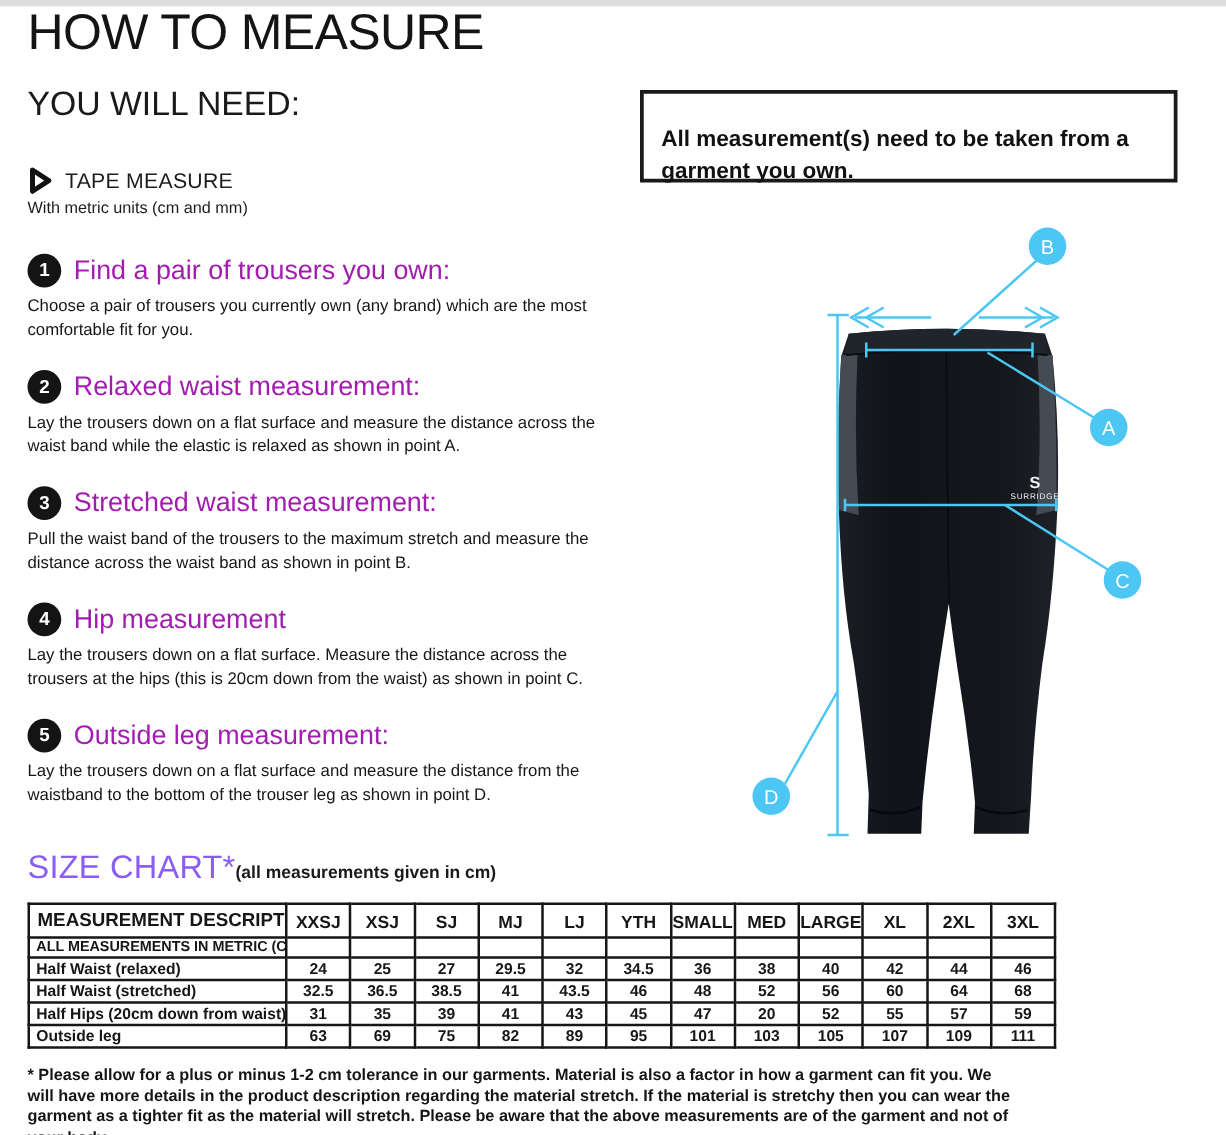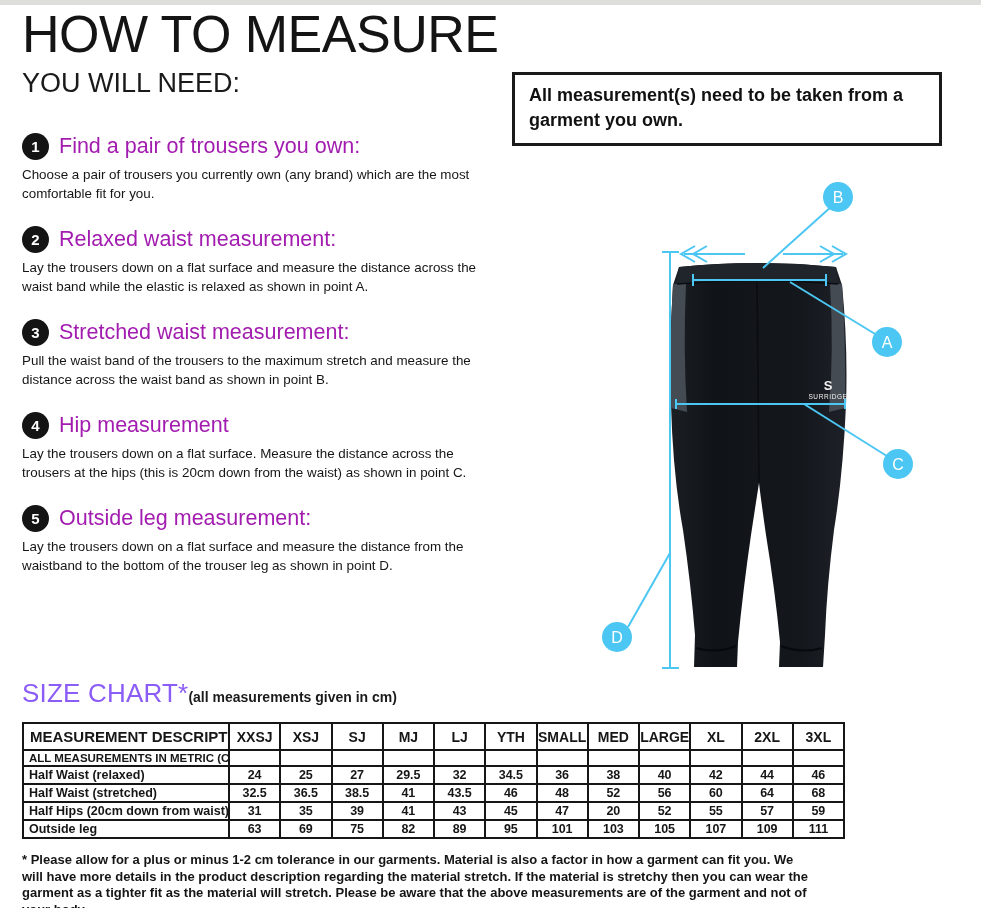--- a/index.html
+++ b/index.html
@@ -1,21 +1,21 @@
 <!DOCTYPE html>
 <html><head>
 <meta charset="utf-8">
 <style>
   * { margin:0; padding:0; box-sizing:border-box; }
   html,body { background:#ffffff; }
   body { font-family:"Liberation Sans","DejaVu Sans",sans-serif; color:#161616; }
   .page { position:relative; width:981px; height:908px; background:#ffffff; overflow:hidden; }
   .top-strip { position:absolute; left:0; top:0; width:981px; height:5px; background:#dededd; }
 
-  .page-title { position:absolute; left:22px; top:4px; font-size:52px; font-weight:500;
+  .page-title { position:absolute; left:22px; top:4px; font-size:40px; font-weight:500;
                 letter-spacing:-0.5px; color:#141414; }
 
   
   .left-col { position:absolute; left:22px; top:68px; width:478px; }
   .ywn-heading { font-size:27px; font-weight:500; color:#1a1a1a; margin-bottom:34px; }
   .need-item { margin-bottom:22px; }
   .need-row { display:flex; align-items:center; gap:9px; }
   .tri-icon { width:21px; height:23px; flex:0 0 auto; display:inline-flex; }
   .ni-label { font-size:17px; color:#1c1c1c; letter-spacing:0.2px; }
   .ni-desc { font-size:13px; color:#1c1c1c; margin-top:2px; }
@@ -23,21 +23,21 @@
   .steps { margin-top:30px; }
   .step { margin-bottom:23px; }
   .step-head { display:flex; align-items:center; gap:10px; }
   .step-num { width:27px; height:27px; border-radius:50%; background:#141414; color:#fff;
               font-size:15px; font-weight:bold; display:flex; align-items:center; justify-content:center; flex:0 0 auto; }
   .step-title { font-size:21.5px; color:#a21caf; }
   .step-desc { font-size:13.4px; line-height:1.38; margin-top:6px; width:462px; color:#161616; }
 
   
   .callout { position:absolute; left:512px; top:72px; width:430px; height:74px;
-             border:3px solid #1a1a1a; padding:8px 14px; font-size:18px; font-weight:bold;
+             border:3px solid #1a1a1a; padding:24px 14px; font-size:18px; font-weight:bold;
              line-height:1.38; color:#111; background:#fff; }
 
   
   .figure { position:absolute; left:600px; top:180px; width:381px; height:500px; }
   .figure text.pt { font-family:"Liberation Sans","DejaVu Sans",sans-serif; font-size:16px;
                     fill:#ffffff; text-anchor:middle; }
   .figure text.brand { font-family:"Liberation Sans","DejaVu Sans",sans-serif; fill:#f2f2f2;
                        text-anchor:middle; }
 
   
@@ -61,20 +61,31 @@
 <body>
 
 <div class="page">
   <div class="top-strip"></div>
 
   <h1 class="page-title">HOW TO MEASURE</h1>
 
   <div class="left-col">
     <h2 class="ywn-heading">YOU WILL NEED:</h2>
     <div id="need-items">
+  <div class="need-item">
+    <div class="need-row">
+      <span class="tri-icon">
+        <svg width="21" height="23" viewBox="0 0 21 23">
+                <path d="M4 3 L17 11.5 L4 20 Z" fill="#ffffff" stroke="#121212" stroke-width="4" stroke-linejoin="round"></path>
+              </svg>
+      </span>
+      <span class="ni-label">TAPE MEASURE</span>
+    </div>
+    <div class="ni-desc">With metric units (cm and mm)</div>
+  </div>
 
 </div>
     <div class="steps" id="steps">
   <div class="step">
     <div class="step-head">
       <span class="step-num">1</span>
       <span class="step-title">Find a pair of trousers you own:</span>
     </div>
     <p class="step-desc">Choose a pair of trousers you currently own (any brand) which are the most comfortable fit for you.</p>
   </div>

